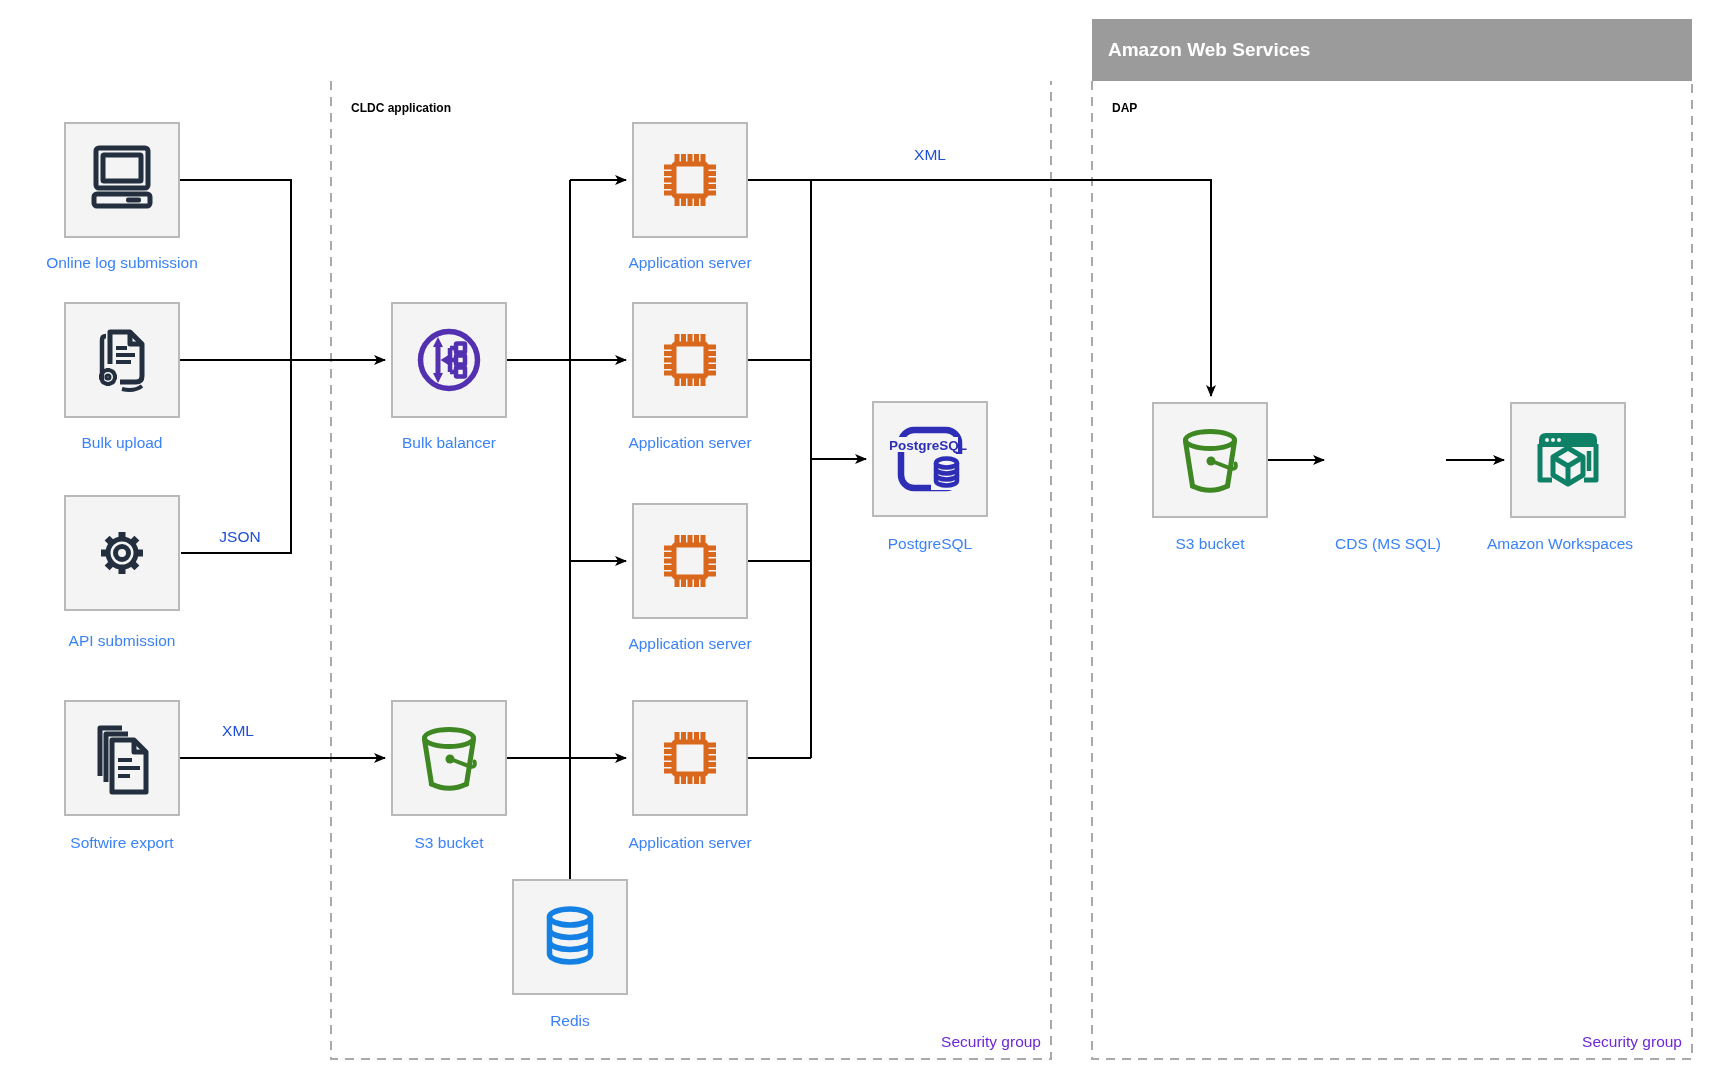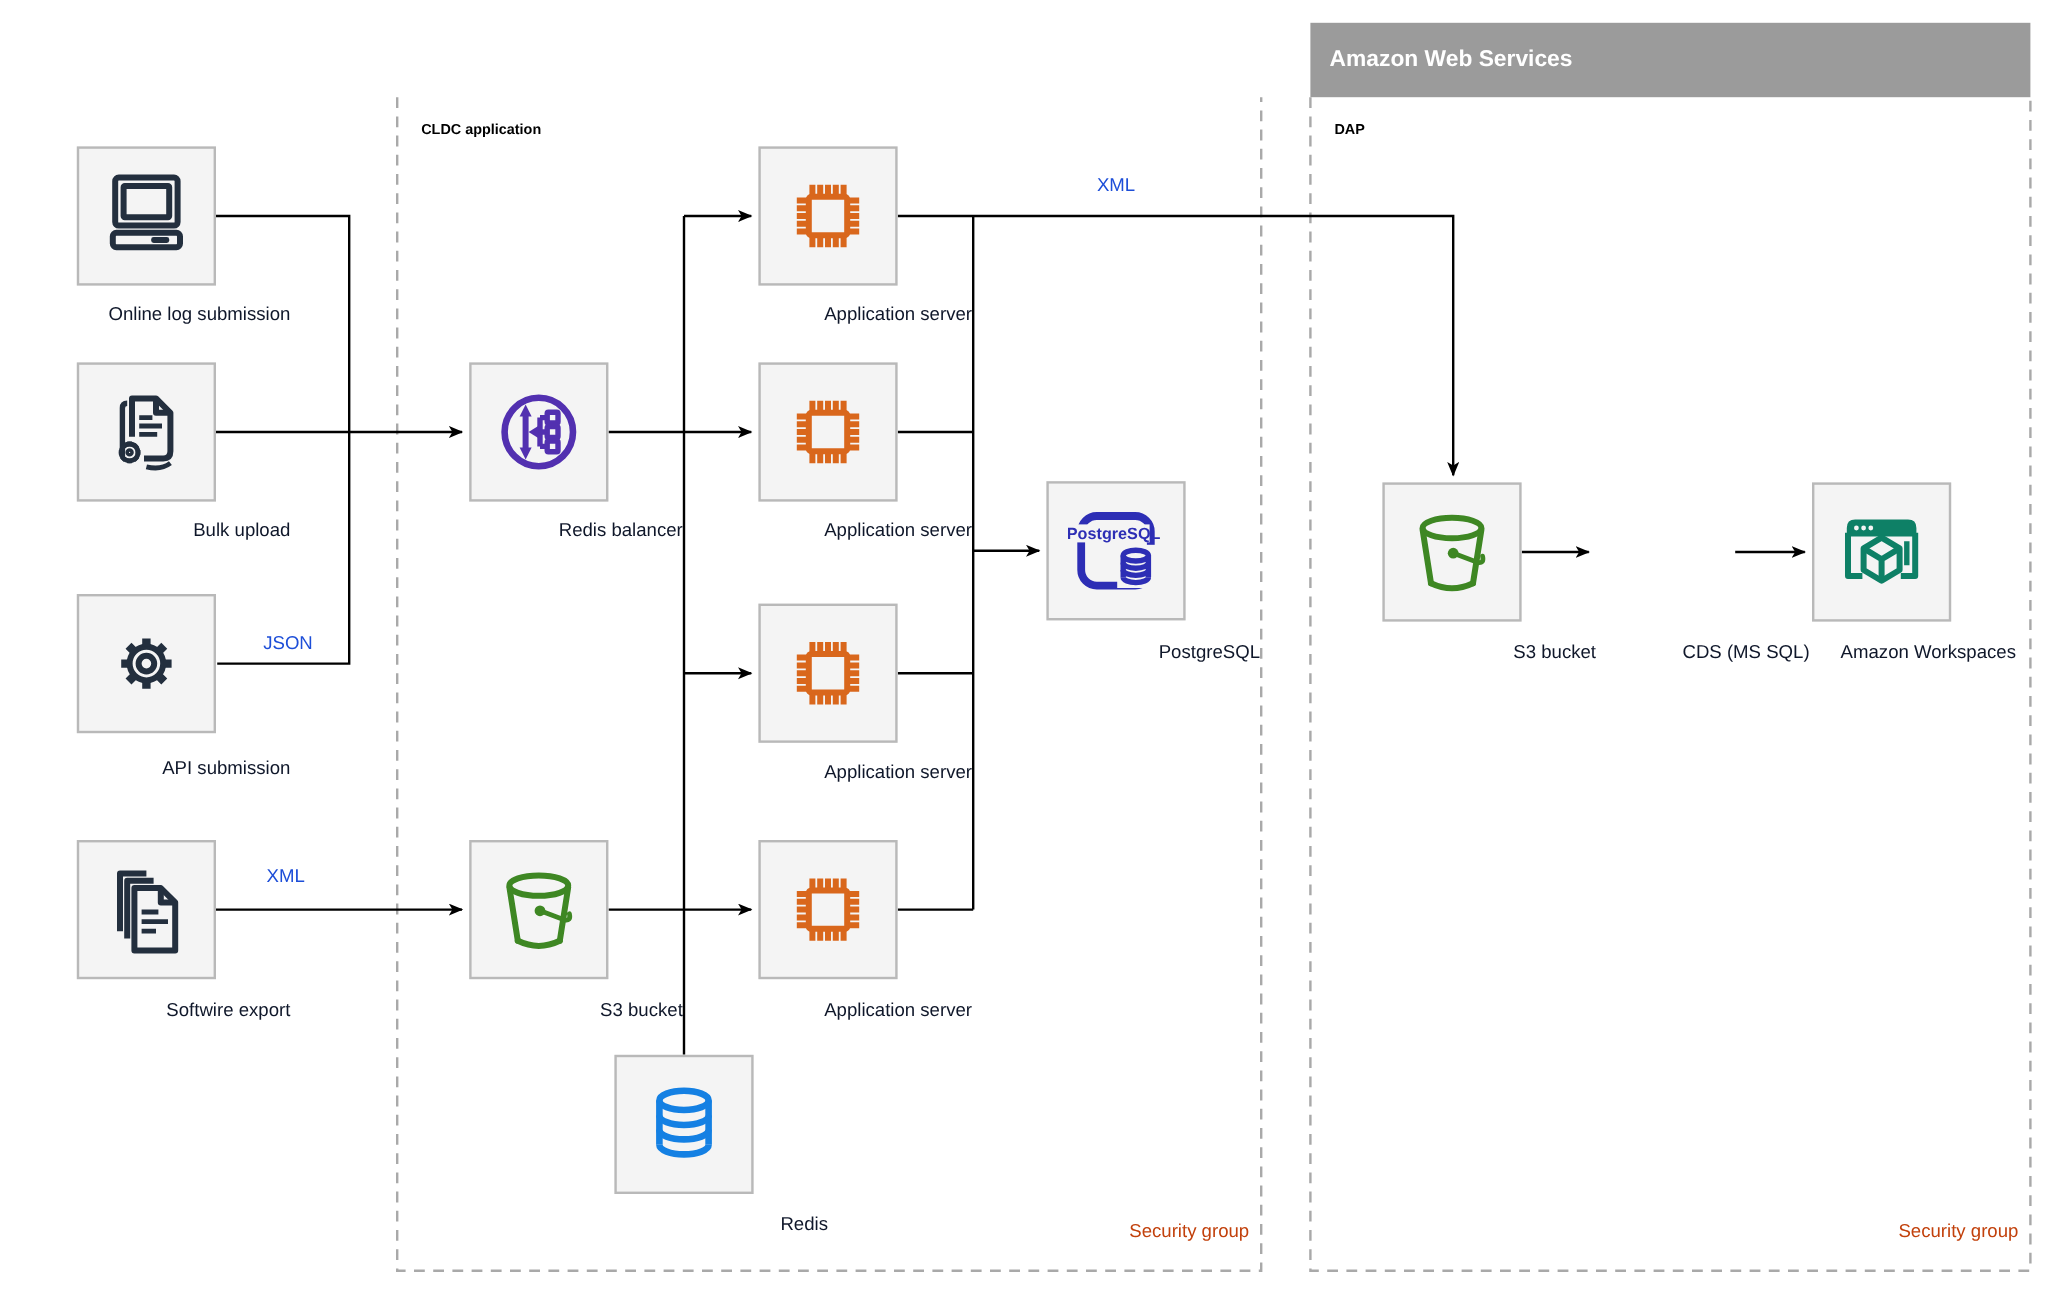--- a/index.html
+++ b/index.html
@@ -3,24 +3,24 @@
 <meta charset="utf-8">
 <style>
   html,body{margin:0;padding:0;background:#fff;}
   #canvas{position:relative;width:1712px;height:1082px;background:#fff;
           font-family:"Liberation Sans",sans-serif;overflow:hidden;}
   .panel{position:absolute;}
   .panel-header{position:absolute;left:0;top:0;right:0;height:62px;background:#9b9b9b;}
   .panel-title{color:#fff;font-weight:bold;font-size:19px;line-height:62px;padding-left:16px;
                white-space:nowrap;}
   .panel-sublabel{position:absolute;left:20px;top:82px;font-size:12px;font-weight:bold;color:#000;}
-  .panel-footer{position:absolute;right:10px;bottom:23px;font-size:15.5px;color:#c2410c;text-align:right;}
+  .panel-footer{position:absolute;right:10px;bottom:8px;font-size:15.5px;color:#6d28d9;text-align:right;}
   .node{position:absolute;width:116px;height:116px;background:#f4f4f4;border:2px solid #b9b9b9;
         box-sizing:border-box;display:flex;align-items:center;justify-content:center;z-index:10;}
-  .nlabel{position:absolute;width:240px;text-align:right;font-size:15.5px;color:#0f172a;z-index:10;
+  .nlabel{position:absolute;width:240px;text-align:center;font-size:15.5px;color:#3b82f6;z-index:10;
           white-space:nowrap;}
   .elabel{position:absolute;width:100px;text-align:center;font-size:15.5px;color:#1d4ed8;z-index:11;}
   #edges{position:absolute;left:0;top:0;z-index:5;}
   svg text{font-family:"Liberation Sans",sans-serif;font-weight:bold;}
 </style>
 </head>
 <body>
 
 <div id="canvas">
 
@@ -121,21 +121,21 @@
       <path d="M29,25 V55" stroke-width="5"></path>
       <polygon points="29,17 24,27 34,27" fill="#5230b0" stroke="none"></polygon>
       <polygon points="29,63 24,53 34,53" fill="#5230b0" stroke="none"></polygon>
       <path d="M41,28 V52 M41,28 H47 M41,52 H47 M39,40 H47" stroke-width="4.5"></path>
       <polygon points="31.5,40 39.5,35 39.5,45" fill="#5230b0" stroke="none"></polygon>
       <rect x="47" y="23.5" width="9" height="9" rx="1" stroke-width="4.5"></rect>
       <rect x="47" y="35.5" width="9" height="9" rx="1" stroke-width="4.5"></rect>
       <rect x="47" y="47.5" width="9" height="9" rx="1" stroke-width="4.5"></rect>
     </svg>
   </div>
-  <div class="nlabel" style="left:329px;top:434px;">Redis balancer</div>
+  <div class="nlabel" style="left:329px;top:434px;">Bulk balancer</div>
 
   <div class="node" style="left:632px;top:122px;">
     <svg width="80" height="80" viewBox="0 0 80 80" fill="none" stroke="#d9671c" stroke-width="5">
       <rect x="24" y="24" width="32" height="32" rx="2"></rect>
       <path d="M27,23 V14 M33.5,23 V14 M40,23 V14 M46.5,23 V14 M53,23 V14 M27,57 V66 M33.5,57 V66 M40,57 V66 M46.5,57 V66 M53,57 V66 M23,27 H14 M23,33.5 H14 M23,40 H14 M23,46.5 H14 M23,53 H14 M57,27 H66 M57,33.5 H66 M57,40 H66 M57,46.5 H66 M57,53 H66"></path>
     </svg>
   </div>
   <div class="nlabel" style="left:570px;top:254px;">Application server</div>
 
   <div class="node" style="left:632px;top:302px;">

